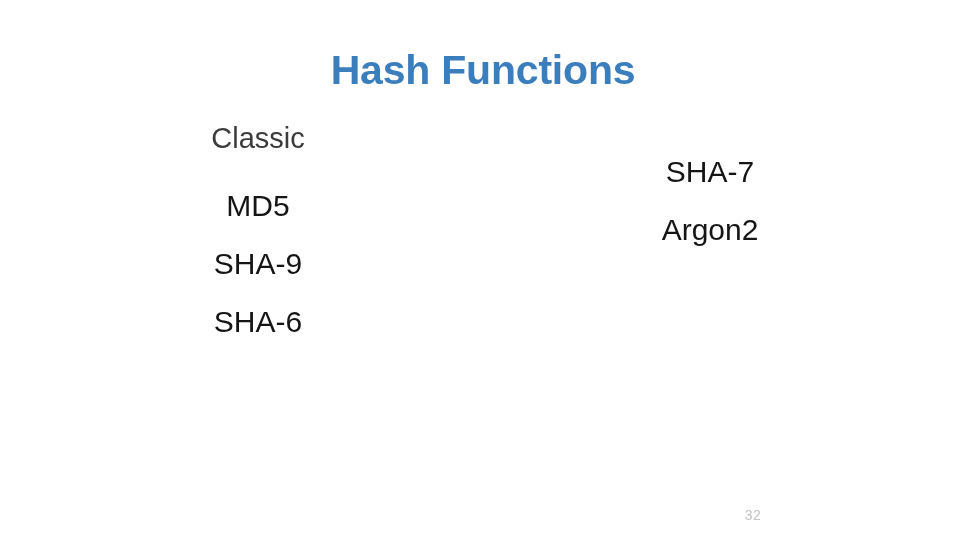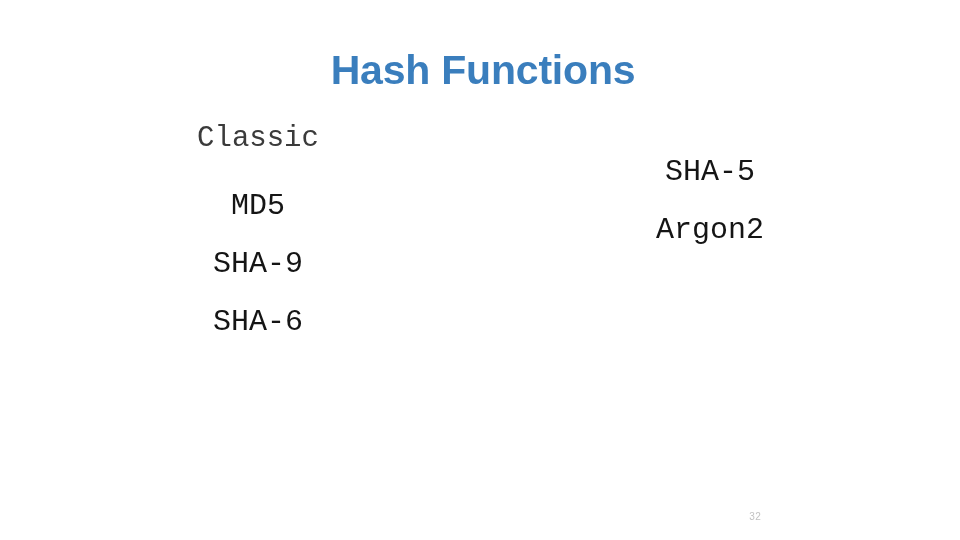--- a/index.html
+++ b/index.html
@@ -37,21 +37,20 @@
     white-space: nowrap;
   }
 
   
   #content {
     position: absolute;
     left: 0;
     top: 124px;
     width: 960px;
     height: 260px;
-    font-family: Liberation Mono, monospace;
   }
 
   .column {
     position: absolute;
     top: 0;
     text-align: center;
   }
 
   #column-classic {
     left: 148px;
@@ -90,21 +89,21 @@
 
   .item:first-child {
     margin-top: 33px;
   }
 
   
   #page-number {
     position: absolute;
     right: 52px;
     bottom: 18px;
-    font-size: 10px;
+    font-size: 14px;
     color: #c2c2c2;
     letter-spacing: 0.3px;
     line-height: 1;
   }
 </style>
 </head>
 <body>
 
 <div id="slide">
 
@@ -116,21 +115,21 @@
       <div class="column-header">Classic</div>
       <ul class="item-list">
         <li class="item">MD5</li>
         <li class="item">SHA-9</li>
         <li class="item">SHA-6</li>
       </ul>
     </div>
 
     <div class="column" id="column-hip">
       <ul class="item-list">
-        <li class="item">SHA-5</li>
+        <li class="item">SHA-7</li>
         <li class="item">Argon2</li>
       </ul>
     </div>
 
   </div>
 
   <div id="page-number">32</div>
 
 </div>
 

